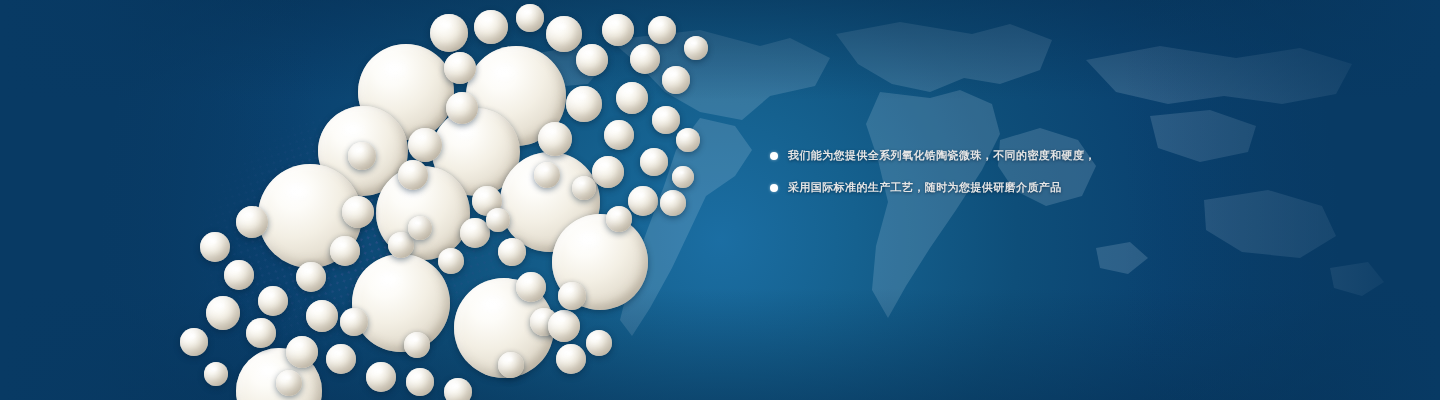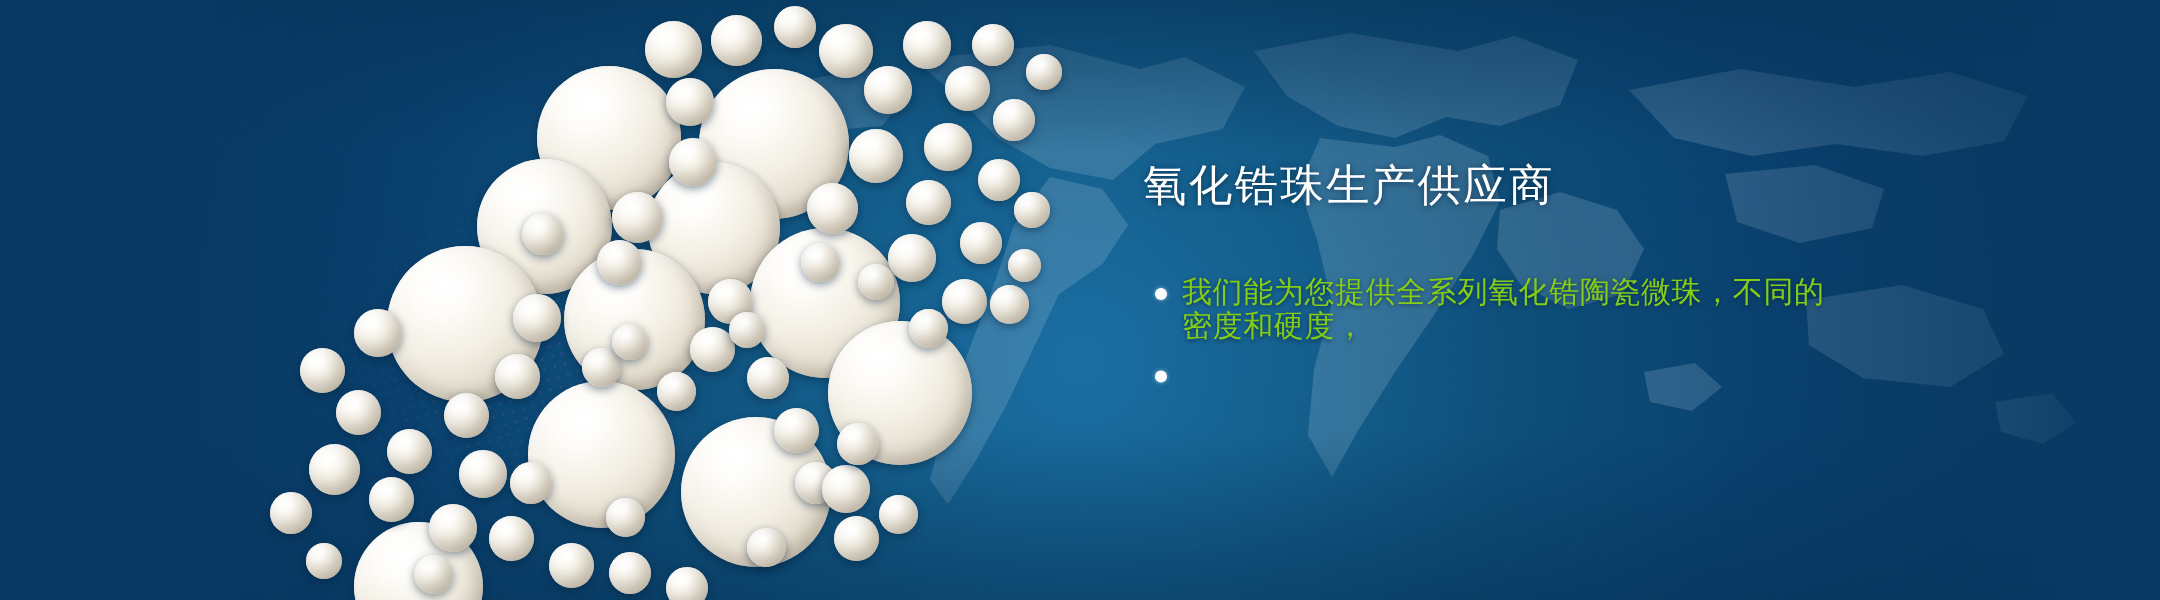--- a/index.html
+++ b/index.html
@@ -56,22 +56,23 @@
   #copy{position:absolute;left:762px;top:104px;width:470px;}
   #title{
     color:#ffffff;font-size:29px;line-height:40px;letter-spacing:1.5px;
     font-weight:400;margin:0;
     text-shadow:0 1px 4px rgba(2,25,48,.65);
     white-space:nowrap;
   }
   #bullets{list-style:none;margin:40px 0 0 0;padding:0;}
   #bullets li{
     position:relative;padding-left:26px;margin-bottom:9px;
-    color:#84cc16;font-size:20px;line-height:23px;letter-spacing:.4px;
+    color:#e5e5e5;font-size:11px;line-height:23px;letter-spacing:.4px;
     text-shadow:0 1px 3px rgba(2,25,48,.6);
+    font-weight:bold;
   }
   #bullets li .dot{
     position:absolute;left:8px;top:8px;width:8px;height:8px;border-radius:50%;
     background:#ffffff;box-shadow:0 0 3px rgba(255,255,255,.5);
   }
   #bullets li .l2{display:block;}
 </style>
 </head>
 <body>
 
@@ -173,25 +174,25 @@
     <div class="bead sm" style="left:672px;top:166px;width:22px;height:22px;"></div>
     <div class="bead sm" style="left:684px;top:36px;width:24px;height:24px;"></div>
     <div class="bead sm" style="left:516px;top:4px;width:28px;height:28px;"></div>
     <div class="bead sm" style="left:408px;top:216px;width:24px;height:24px;"></div>
     <div class="bead sm" style="left:276px;top:370px;width:26px;height:26px;"></div>
     <div class="bead sm" style="left:204px;top:362px;width:24px;height:24px;"></div>
     <div class="bead sm" style="left:498px;top:352px;width:26px;height:26px;"></div>
   </div>
 
   <div id="copy">
-    <h1 id="title">氧化锆珠生产供应商</h1>
     <ul id="bullets">
       <li>
         <span class="dot"></span>
         <span>我们能为您提供全系列氧化锆陶瓷微珠，不同的密度和硬度，</span>
       </li>
       <li>
         <span class="dot"></span>
+        <span>采用国际标准的生产工艺，随时为您提供研磨介质产品</span>
       </li>
     </ul>
   </div>
 
 </div>
 
 </body></html>

